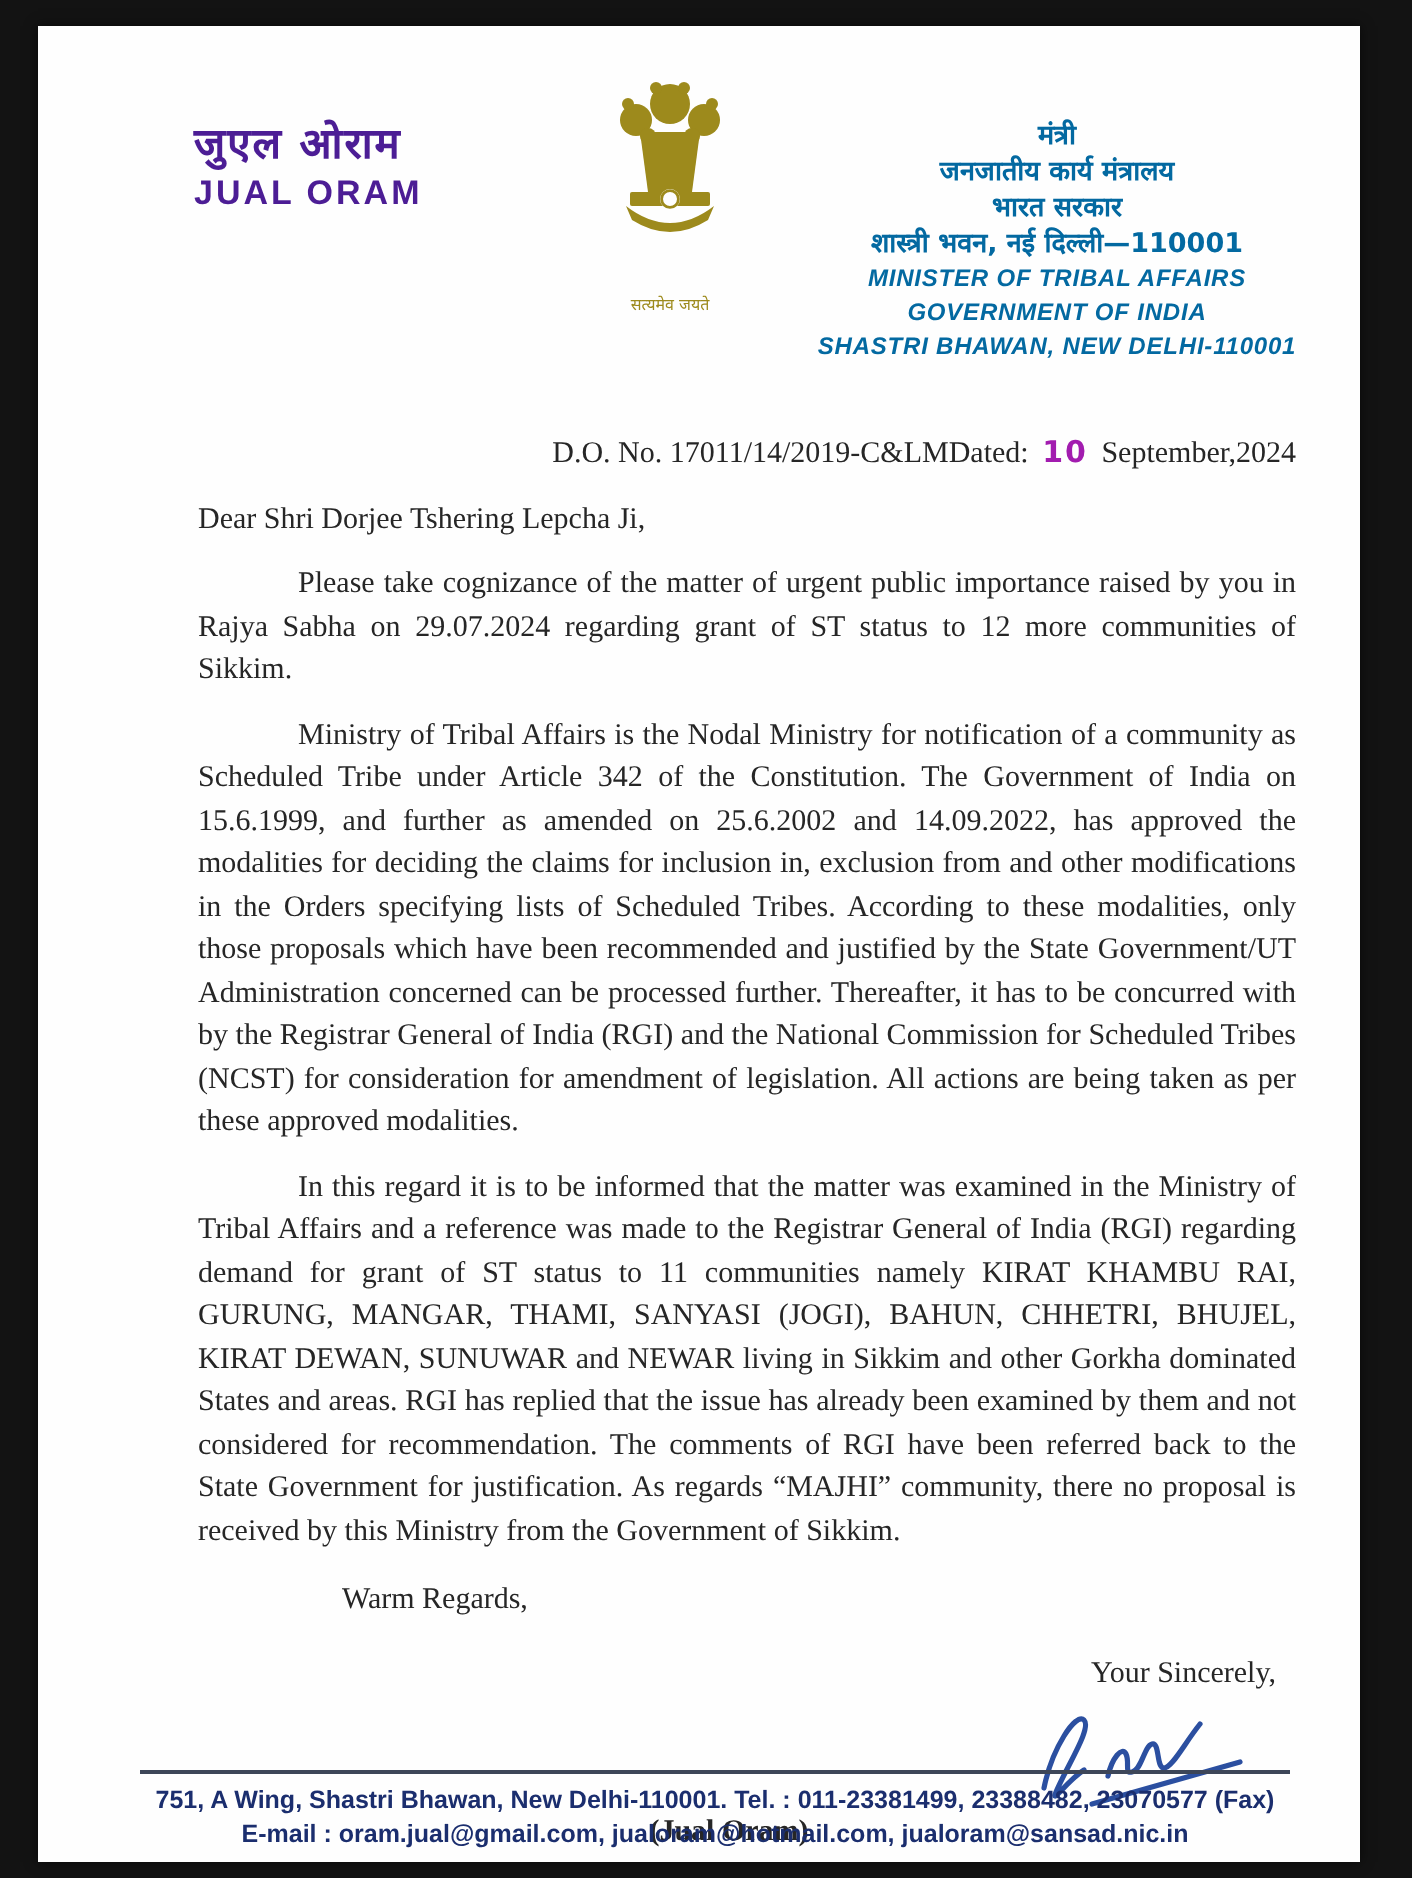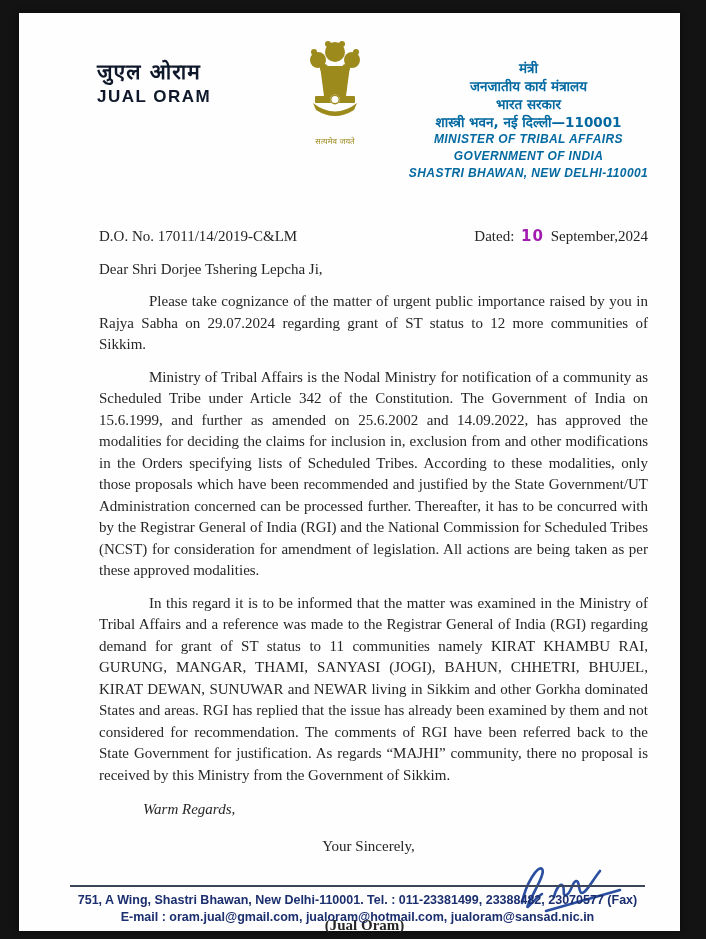--- a/index.html
+++ b/index.html
@@ -19,21 +19,21 @@
   }
   
   .letterhead {
     display: flex;
     align-items: flex-start;
     padding: 22px 6px 0 78px;
   }
   .sender-block {
     margin-top: 22px;
     width: 190px;
-    color: #0f172a;
+    color: #4c1d95;
   }
   .sender-hindi {
     font-family: "DejaVu Sans", sans-serif;
     font-size: 21px;
     font-weight: bold;
     letter-spacing: 1px;
   }
   .sender-english {
     font-family: "Liberation Sans", sans-serif;
     font-size: 17px;
@@ -43,21 +43,21 @@
   }
   .emblem-block {
     width: 96px;
     text-align: center;
     margin-top: 3px;
   }
   .emblem-motto {
     font-family: "DejaVu Sans", sans-serif;
     font-size: 8px;
     color: #9d8a1c;
-    margin-top: 1px;
+    margin-top: 11px;
     white-space: nowrap;
   }
   .office-block {
     flex: 1;
     margin-top: 24px;
     text-align: center;
     color: #0369a1;
   }
   .office-hindi {
     font-family: "DejaVu Sans", sans-serif;
@@ -74,41 +74,41 @@
     font-style: italic;
   }
   
   .letter-body {
     padding: 0 32px 0 80px;
     color: #262626;
     font-size: 15px;
     line-height: 21.5px;
   }
   .ref-row {
-    margin-top: 44px;
+    margin-top: 34px;
     display: flex;
-    justify-content: space-between;
+    justify-content: flex-end;
     align-items: baseline;
   }
   .date-handwritten {
     color: #a21caf;
     font-weight: bold;
     font-family: "DejaVu Sans", sans-serif;
     font-size: 15px;
     letter-spacing: 1px;
     padding: 0 3px;
   }
   .salutation { margin-top: 11px; }
   .body-para {
     margin-top: 11px;
     text-align: justify;
     text-indent: 50px;
   }
-  .warm-regards { margin-top: 13px; margin-left: 44px; font-style: italic; }
-  .sincerely { margin-top: 15px; text-align: center; padding-right: 10px; }
+  .warm-regards { margin-top: 13px; margin-left: 72px; }
+  .sincerely { margin-top: 15px; text-align: right; padding-right: 10px; }
   .signature-wrap { text-align: right; padding-right: 14px; margin-top: 0px; height: 62px; }
   .signatory { text-align: center; font-weight: bold; padding-right: 18px; margin-top: -4px; }
   
   .footer {
     position: absolute;
     left: 16px; right: 0; bottom: 5px;
   }
   .footer-rule {
     border: none;
     border-top: 2px solid #3d4658;

